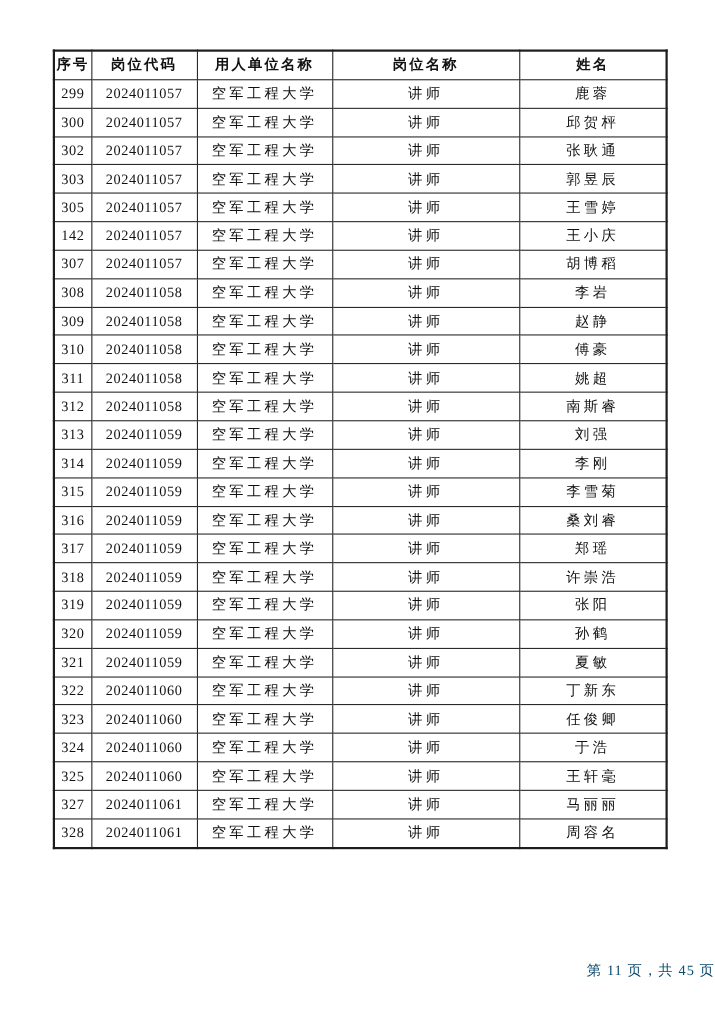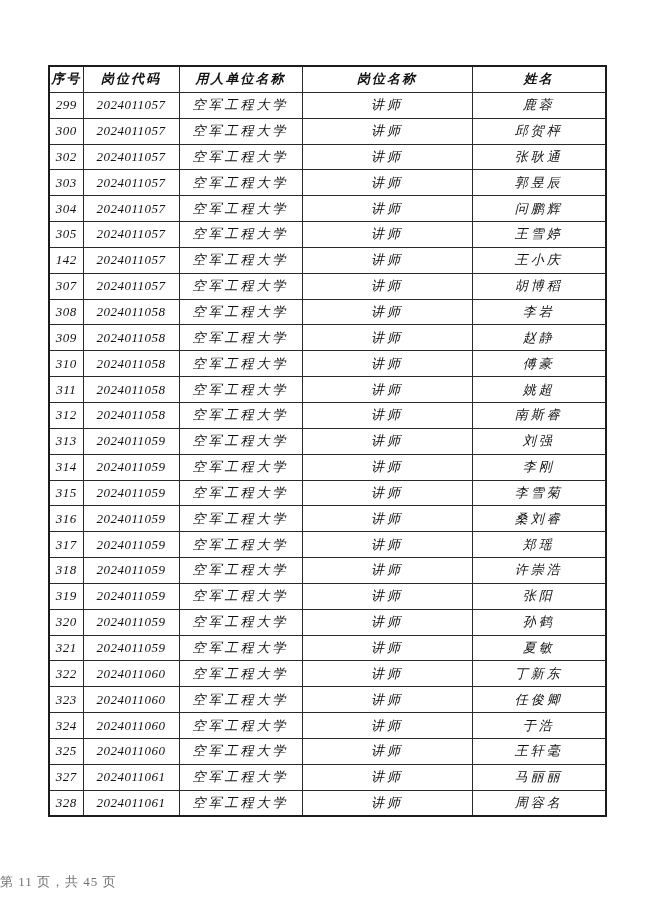--- a/index.html
+++ b/index.html
@@ -12,23 +12,22 @@
     width: 650px;
     height: 919px;
     background: #ffffff;
     font-family: "Liberation Serif", "DejaVu Serif", serif;
     color: #111111;
     overflow: hidden;
   }
   .table-wrap {
     position: absolute;
     left: 48px;
-    top: 65px;
+    top: 45px;
     width: 446px;
-    font-style: italic;
   }
   table.roster {
     border-collapse: collapse;
     table-layout: fixed;
     width: 100%;
     border: 2px solid #1c1c1c;
   }
   table.roster th, table.roster td {
     border: 1px solid #2a2a2a;
     padding: 0;
@@ -50,24 +49,24 @@
   }
   td.c-unit, td.c-pos, td.c-name {
     letter-spacing: 3px;
     font-size: 13px;
   }
   .footer {
     position: absolute;
     left: 0;
     width: 100%;
     top: 873px;
-    text-align: left;
+    text-align: right;
     font-size: 13px;
     letter-spacing: 1px;
-    color: #737373;
+    color: #0c4a6e;
   }
 </style>
 </head>
 <body>
 
 <div class="page">
 
   <div class="table-wrap">
     <table class="roster">
       <colgroup>
@@ -110,27 +109,20 @@
           <td class="c-name">张耿通</td>
         </tr>
           <tr>
           <td class="c-seq">303</td>
           <td class="c-code">2024011057</td>
           <td class="c-unit">空军工程大学</td>
           <td class="c-pos">讲师</td>
           <td class="c-name">郭昱辰</td>
         </tr>
           <tr>
-          <td class="c-seq">304</td>
-          <td class="c-code">2024011057</td>
-          <td class="c-unit">空军工程大学</td>
-          <td class="c-pos">讲师</td>
-          <td class="c-name">问鹏辉</td>
-        </tr>
-          <tr>
           <td class="c-seq">305</td>
           <td class="c-code">2024011057</td>
           <td class="c-unit">空军工程大学</td>
           <td class="c-pos">讲师</td>
           <td class="c-name">王雪婷</td>
         </tr>
           <tr>
           <td class="c-seq">142</td>
           <td class="c-code">2024011057</td>
           <td class="c-unit">空军工程大学</td>

